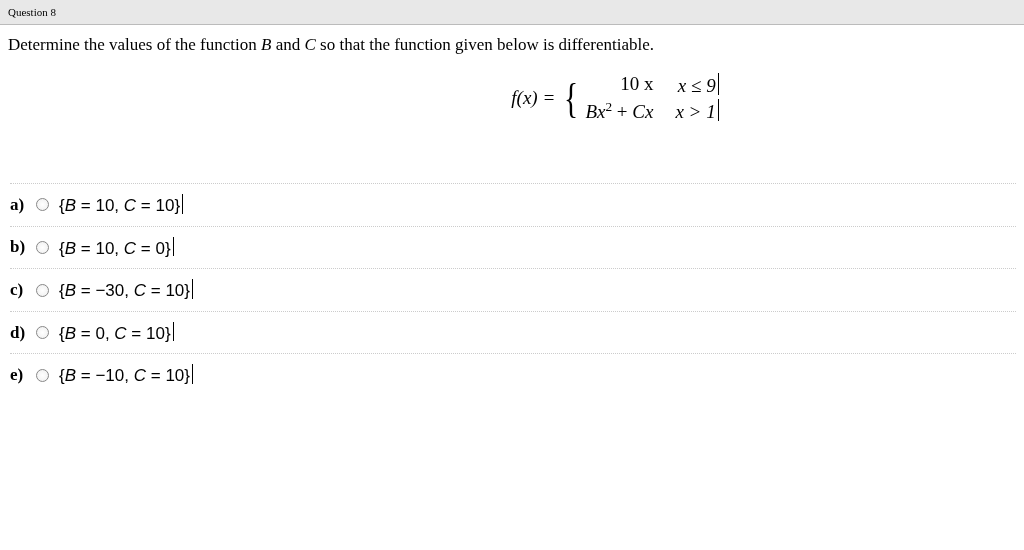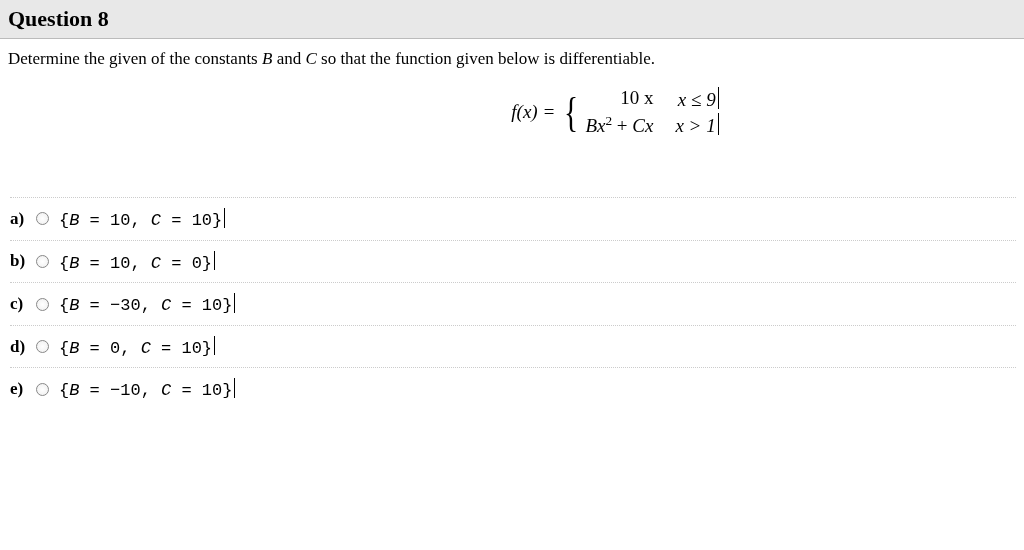--- a/index.html
+++ b/index.html
@@ -8,22 +8,22 @@
     padding: 0;
     font-family: Georgia, 'Times New Roman', serif;
     background: #ffffff;
     color: #000;
     width: 1024px;
   }
   .question-header {
     background: #e8e8e8;
     border-bottom: 1px solid #bbb;
     padding: 6px 8px;
-    font-weight: bold;
-    font-size: 22px;
+    font-weight: normal;
+    font-size: 11px;
   }
   .content {
     padding: 10px 8px 8px 8px;
   }
   .prompt {
     font-size: 17px;
     margin-bottom: 18px;
   }
   .prompt .var { font-style: italic; }
   .formula-block {
@@ -83,36 +83,36 @@
   .radio {
     width: 13px;
     height: 13px;
     border: 1px solid #888;
     border-radius: 50%;
     background: radial-gradient(#fff, #eee);
     margin-right: 10px;
     flex-shrink: 0;
   }
   .math {
-    font-family: Liberation Mono, monospace;
+    font-family: Liberation Sans, sans-serif;
     font-style: italic;
   }
   .math .n { font-style: normal; }
 </style>
 </head>
 <body>
 
 <div class="question-header">
   <span>Question 8</span>
 </div>
 
 <div class="content">
 
   <div class="prompt">
-    <span>Determine the given of the constants </span><span class="var">B</span><span> and </span><span class="var">C</span><span> so that the function given below is differentiable.</span>
+    <span>Determine the values of the function </span><span class="var">B</span><span> and </span><span class="var">C</span><span> so that the function given below is differentiable.</span>
   </div>
 
   <div class="formula-block">
     <span class="formula">
       <span class="lhs">
         <span>f(x) =</span>
       </span>
       <span class="brace">{</span>
       <span class="cases">
         <div><span class="norm">10 x</span></div>

